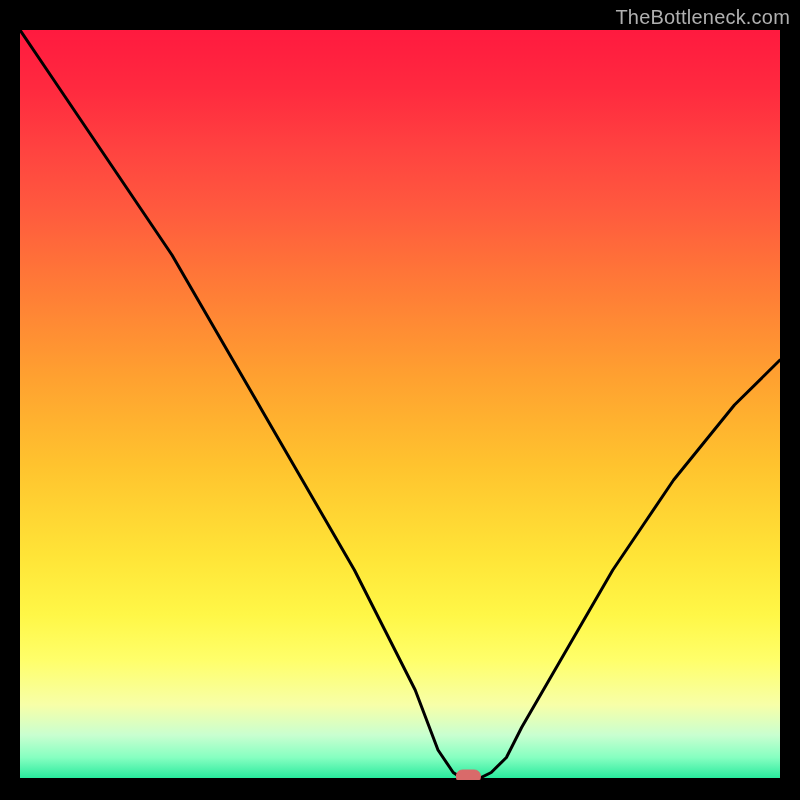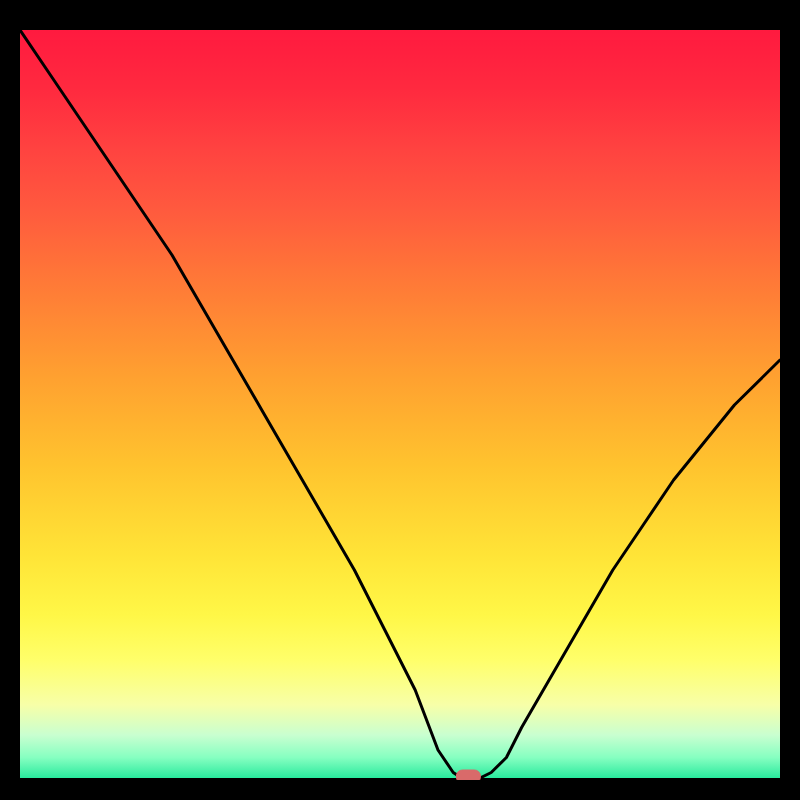--- a/index.html
+++ b/index.html
@@ -69,20 +69,21 @@
     font-size: 20px;
     font-weight: 500;
     letter-spacing: 0.2px;
     user-select: none;
   }
 </style>
 </head>
 <body>
 
 <div class="frame">
+  <div class="watermark">TheBottleneck.com</div>
 
   <div class="plot">
     <svg viewBox="0 0 760 750">
       <line class="baseline" x1="0" y1="749" x2="760" y2="749"></line>
       <path class="curve" d="M0.0 0.0 L30.4 45.0 L60.8 90.0 L91.2 135.0 L121.6 180.0 L152.0 225.0 L182.4 277.5 L212.8 330.0 L243.2 382.5 L273.6 435.0 L304.0 487.5 L334.4 540.0 L364.8 600.0 L395.2 660.0 L418.0 720.0 L433.2 742.5 L444.6 750.0 L456.0 750.0 L471.2 742.5 L486.4 727.5 L501.6 697.5 L532.0 645.0 L562.4 592.5 L592.8 540.0 L623.2 495.0 L653.6 450.0 L684.0 412.5 L714.4 375.0 L744.8 345.0 L760.0 330.0"></path>
       <rect class="marker" rx="6" ry="6" y="740" width="24" height="13" x="436.4"></rect>
     </svg>
   </div>
 </div>
 

